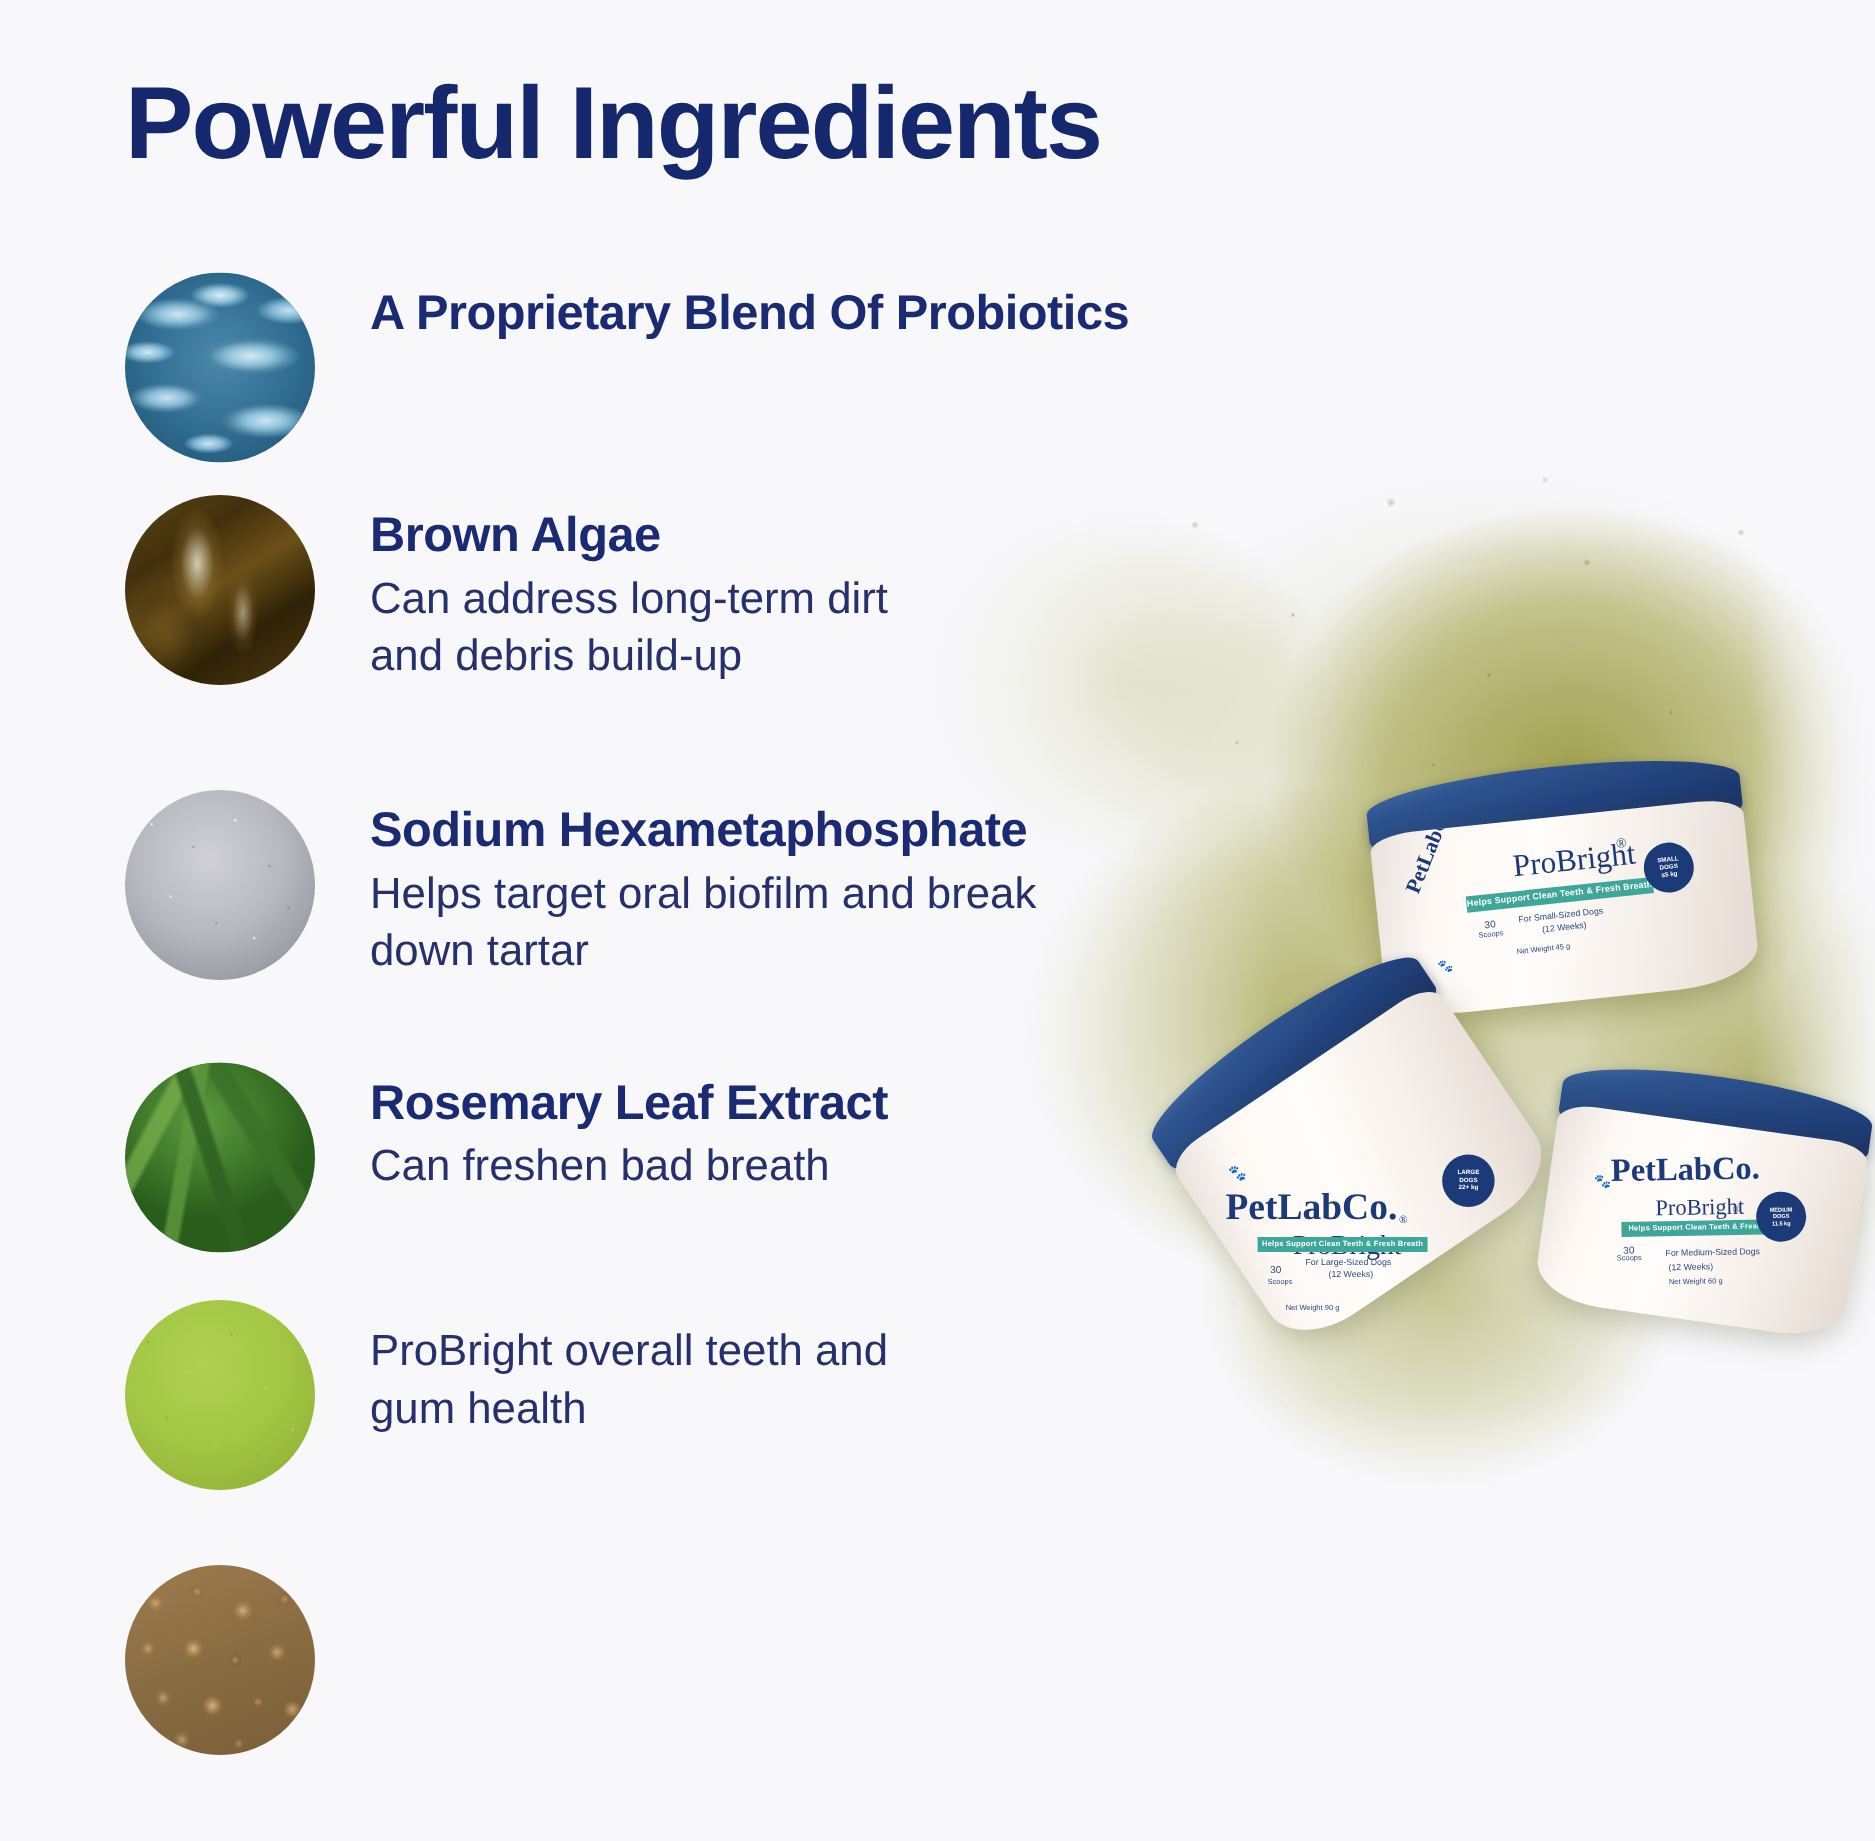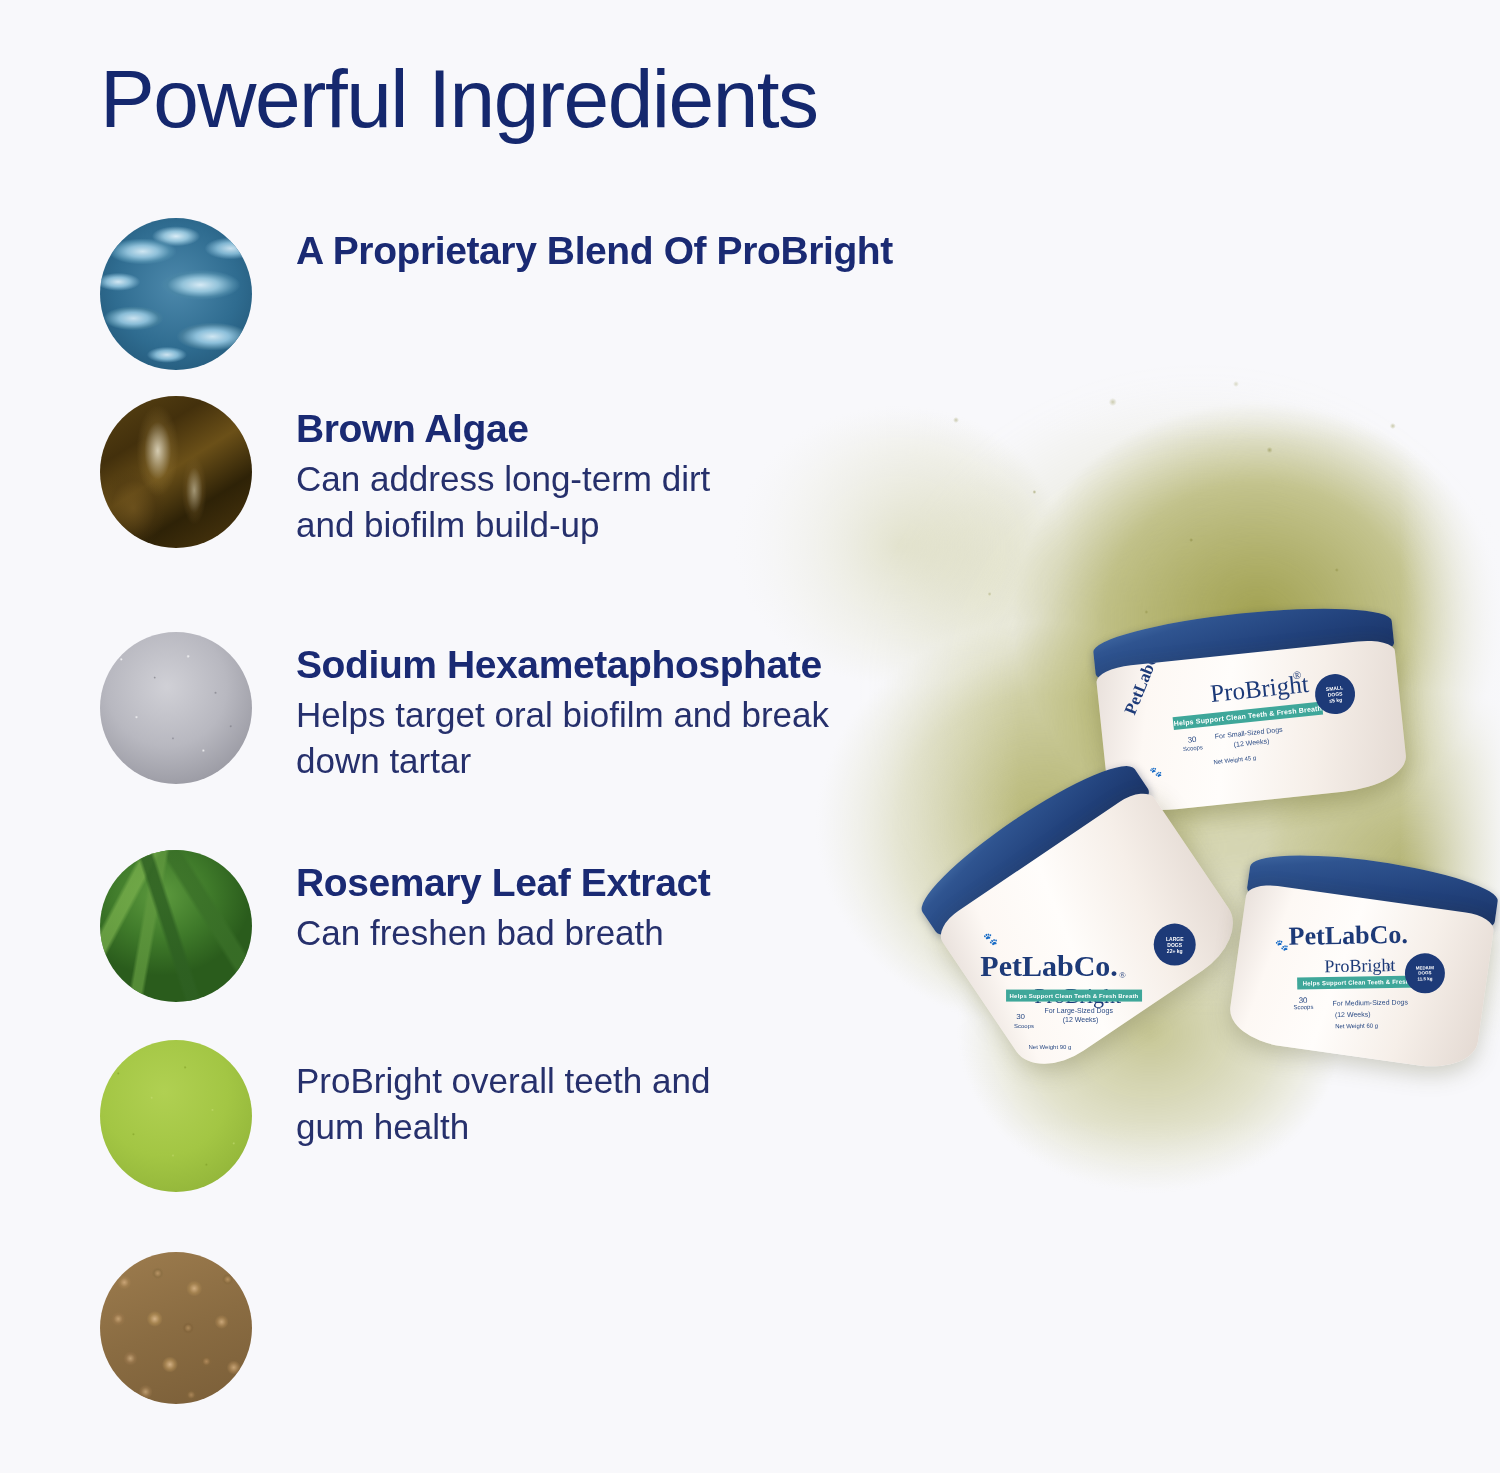--- a/index.html
+++ b/index.html
@@ -83,21 +83,21 @@
     left: 1400px; top: 250px; width: 100px; height: 1100px;
     background: linear-gradient(to right, rgba(248,248,251,0) 0%, rgba(248,248,251,0.55) 60%, rgba(248,248,251,0.9) 100%);
   }
 
   
   #title {
     position: absolute;
     left: 100px;
     top: 52px;
     font-size: 82px;
-    font-weight: normal;
+    font-weight: bold;
     color: #15286e;
     letter-spacing: -1.5px;
     white-space: nowrap;
   }
 
   
   #ingredient-list {
     position: absolute;
     left: 0;
     top: 0;
@@ -313,32 +313,32 @@
 
   <div id="title">Powerful Ingredients</div>
 
   <div id="ingredient-list">
 
     <div class="ingredient-row" style="top:218px;">
       <div class="ing-thumb">
           <div class="tex-probiotics"></div>
         </div>
       <div class="ing-text">
-        <div class="ing-title">A Proprietary Blend Of ProBright</div>
+        <div class="ing-title">A Proprietary Blend Of Probiotics</div>
       </div>
     </div>
 
     <div class="ingredient-row" style="top:396px;align-items:center;">
       <div class="ing-thumb">
           <div class="tex-algae"></div>
         </div>
       <div class="ing-text">
         <div class="ing-title">Brown Algae</div>
         <div class="ing-desc">Can address long-term dirt
-and biofilm build-up</div>
+and debris build-up</div>
       </div>
     </div>
 
     <div class="ingredient-row" style="top:632px;align-items:flex-end;">
       <div class="ing-thumb">
           <div class="tex-shmp"></div>
         </div>
       <div class="ing-text">
         <div class="ing-title">Sodium Hexametaphosphate</div>
         <div class="ing-desc">Helps target oral biofilm and break

